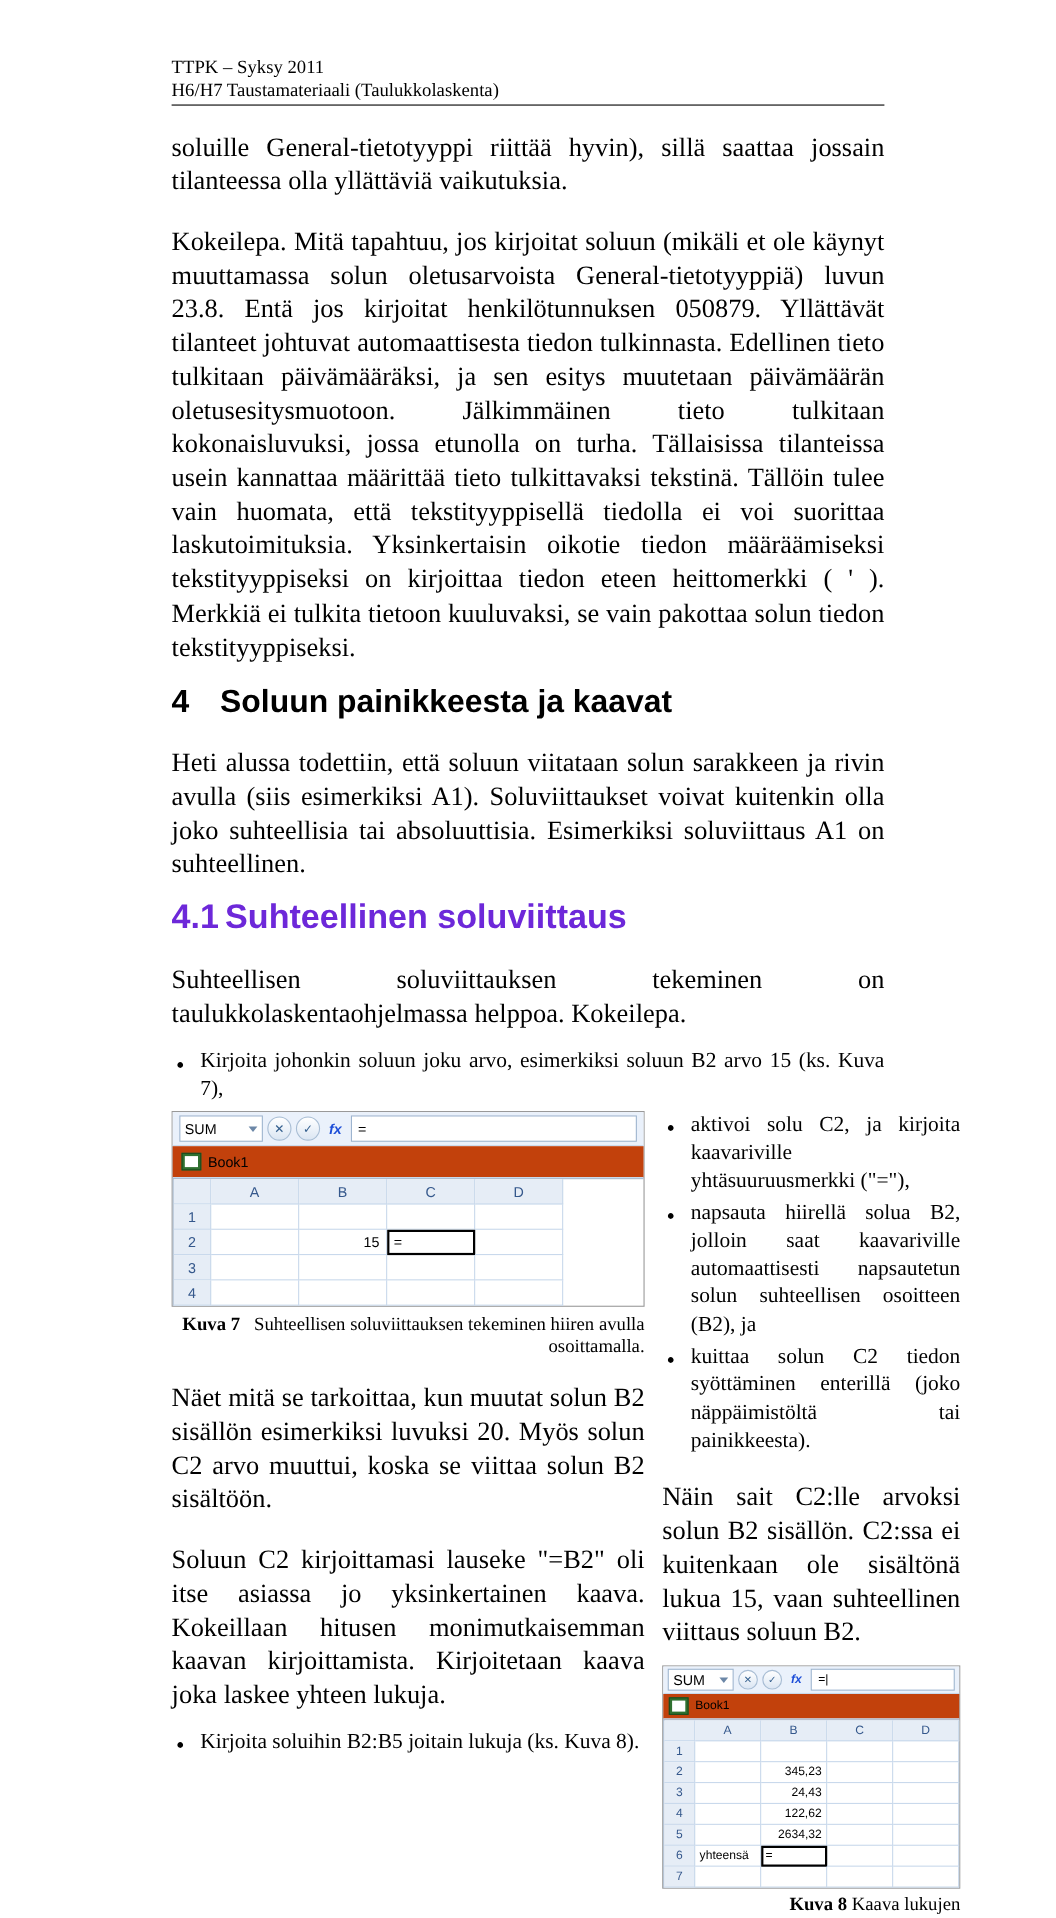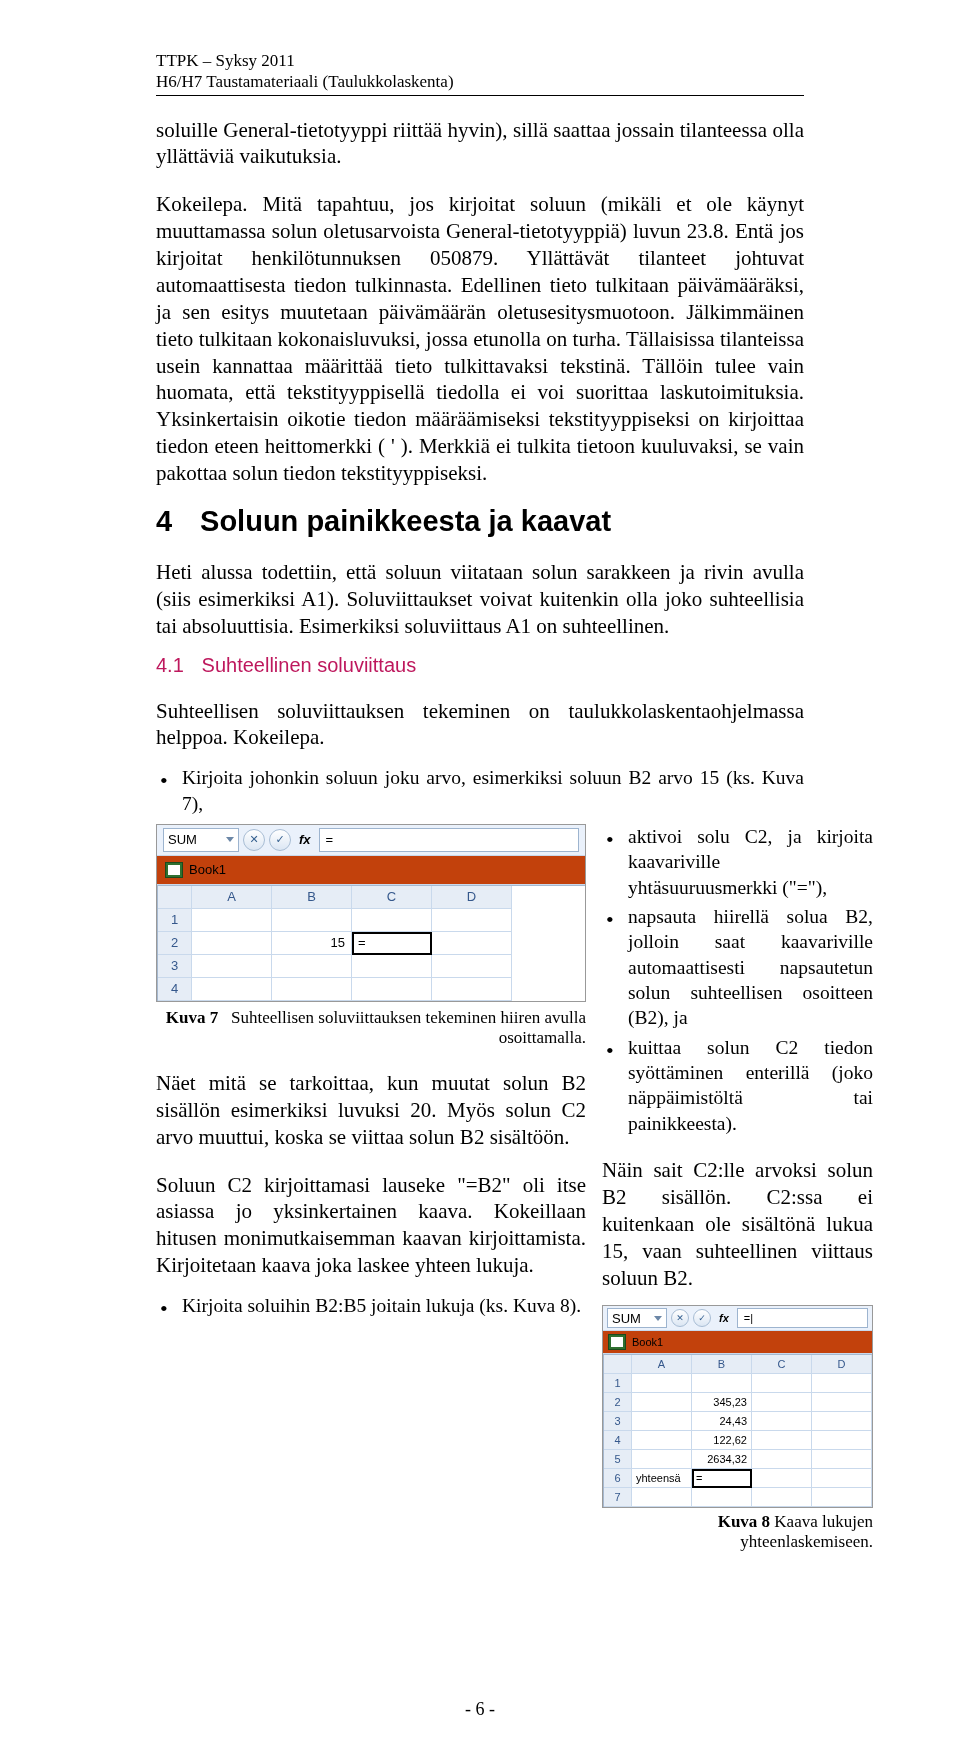--- a/index.html
+++ b/index.html
@@ -1,35 +1,35 @@
 <!DOCTYPE html>
 <html><head>
 <meta charset="utf-8">
 <style>
   body{margin:0;background:#fff;font-family:"Times New Roman",Times,serif;color:#000}
   .page{width:788px;min-height:1744px;margin:0 auto;padding:50px 70px 30px;box-sizing:border-box;position:relative}
   .header{display:flex;justify-content:space-between;font-size:17px;line-height:1.25}
   .header .right{text-align:right}
   .hr{border:none;border-top:1px solid #000;margin:2px 0 8px}
-  .body-text{font-size:21px;line-height:1.28;text-align:justify;margin-bottom:14px}
+  .body-text{font-size:24px;line-height:1.28;text-align:justify;margin-bottom:14px}
   h2.sec{font-family:Arial,Helvetica,sans-serif;font-weight:700;margin:18px 0 10px;font-size:29px}
-  h3.sub{font-family:Arial,Helvetica,sans-serif;font-weight:400;margin:10px 0 4px;font-size:20px;color:#be185d}
+  h3.sub{font-family:Arial,Helvetica,sans-serif;font-weight:700;margin:10px 0 4px;font-size:31px;color:#6d28d9}
   .subsec-n{display:inline-block;width:40px}
   ul.bul{list-style:none;padding:0;margin:0 0 8px}
   ul.bul>li{position:relative;padding-left:26px;font-size:19.5px;line-height:1.3;text-align:justify;margin-bottom:4px}
   ul.bul>li::before{content:"•";position:absolute;left:4px;top:2px;font-size:22px}
   .two-col{display:flex;gap:16px;margin-top:6px}
   .col-l{flex:0 0 430px}
   .col-r{flex:1}
   .excel{background:#fff;border:1px solid #999;font-family:"Segoe UI",Arial,sans-serif;font-size:13px;color:#000}
   .fx-row{display:flex;align-items:center;gap:4px;padding:3px 6px;border-bottom:1px solid #c9d9ec;background:#eaf1fb}
   .name-box{width:66px;height:22px;background:#fff;border:1px solid #9db4cf;display:flex;align-items:center;justify-content:space-between;padding:0 4px;font-size:13px}
   .dd-ar{width:0;height:0;border-left:4px solid transparent;border-right:4px solid transparent;border-top:5px solid #6c87a7}
   .round-btn{width:20px;height:20px;border-radius:50%;border:1px solid #a8bdd4;background:linear-gradient(#fff,#dbe6f3);display:flex;align-items:center;justify-content:center;font-size:11px;color:#35608f}
-  .fx-label{font-style:italic;font-weight:700;color:#000000;font-size:13px;padding:0 4px}
+  .fx-label{font-style:italic;font-weight:700;color:#1d4ed8;font-size:13px;padding:0 4px}
   .fx-input{flex:1;height:22px;background:#fff;border:1px solid #9db4cf;padding:0 6px;font-size:13px;display:flex;align-items:center}
   .book-tab{display:flex;align-items:center;gap:6px;padding:6px 8px;background:#c2410c;border-bottom:1px solid #c9d9ec}
   .book-ico{width:16px;height:14px;background:#2f7030;border:1px solid #1d4a1d;position:relative}
   .book-ico::after{content:"";position:absolute;inset:2px;background:#fff}
   .grid{display:grid;grid-template-columns:34px repeat(4,80px);border-left:1px solid #a6b9d0;border-top:1px solid #a6b9d0}
   .grid>div{border-right:1px solid #c9d9ec;border-bottom:1px solid #c9d9ec;height:22px;display:flex;align-items:center;padding:0 6px;font-size:13px}
   .corner{background:#e6edf6;border-right:1px solid #a6b9d0;border-bottom:1px solid #a6b9d0}
   .colh{background:#e6edf6;justify-content:center;color:#35588c;border-bottom:1px solid #a6b9d0}
   .rowh{background:#e6edf6;justify-content:center;color:#35588c;border-right:1px solid #a6b9d0}
   .numc{justify-content:flex-end}

